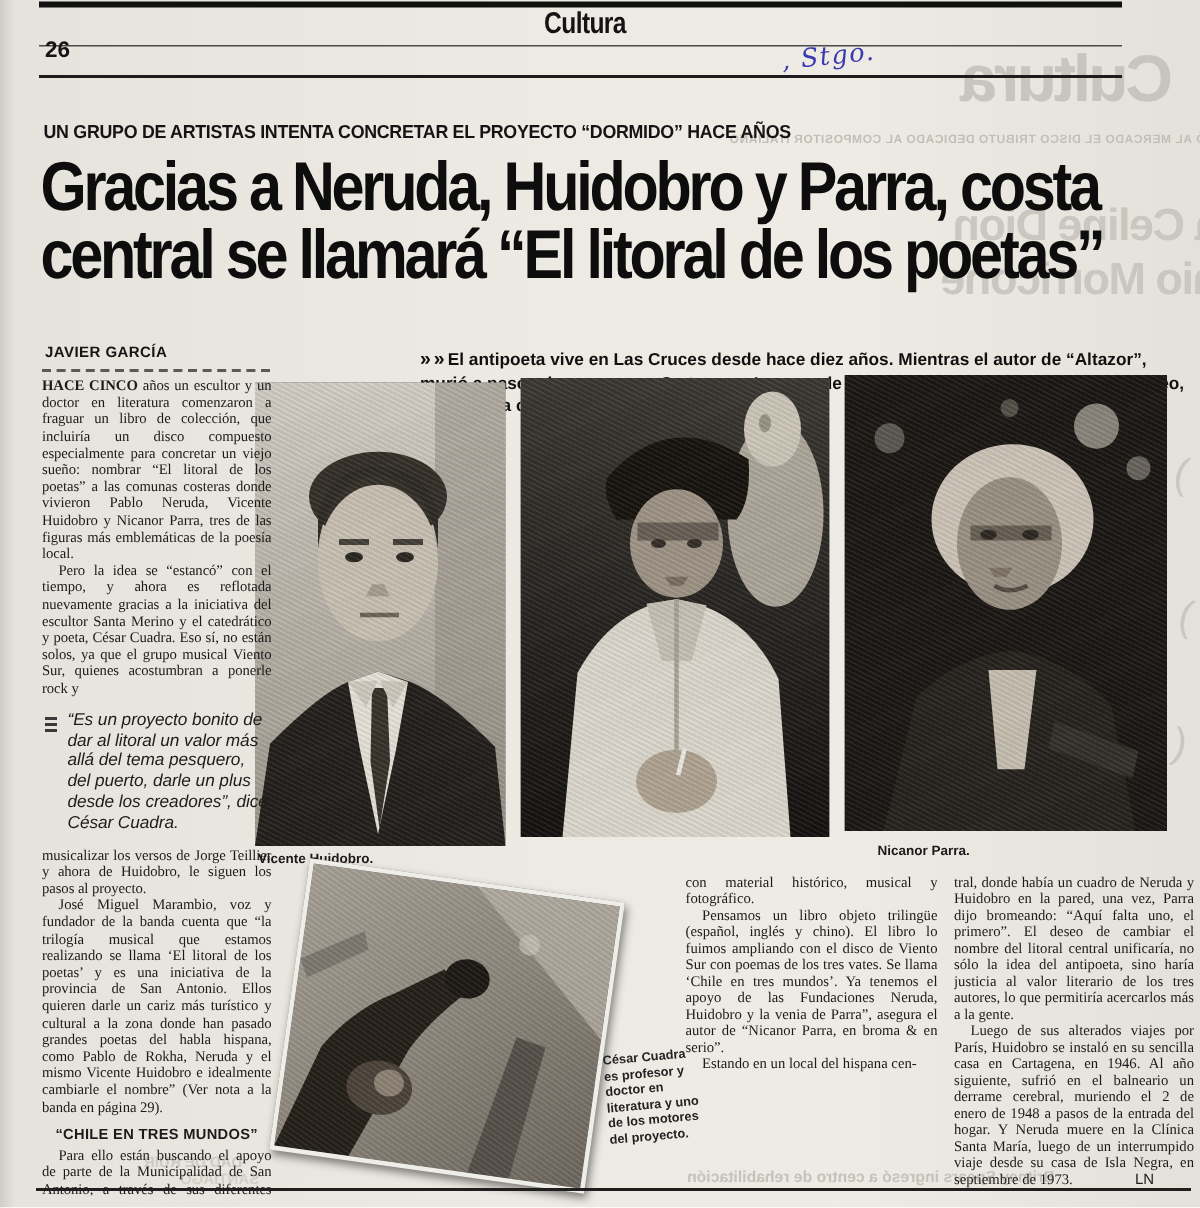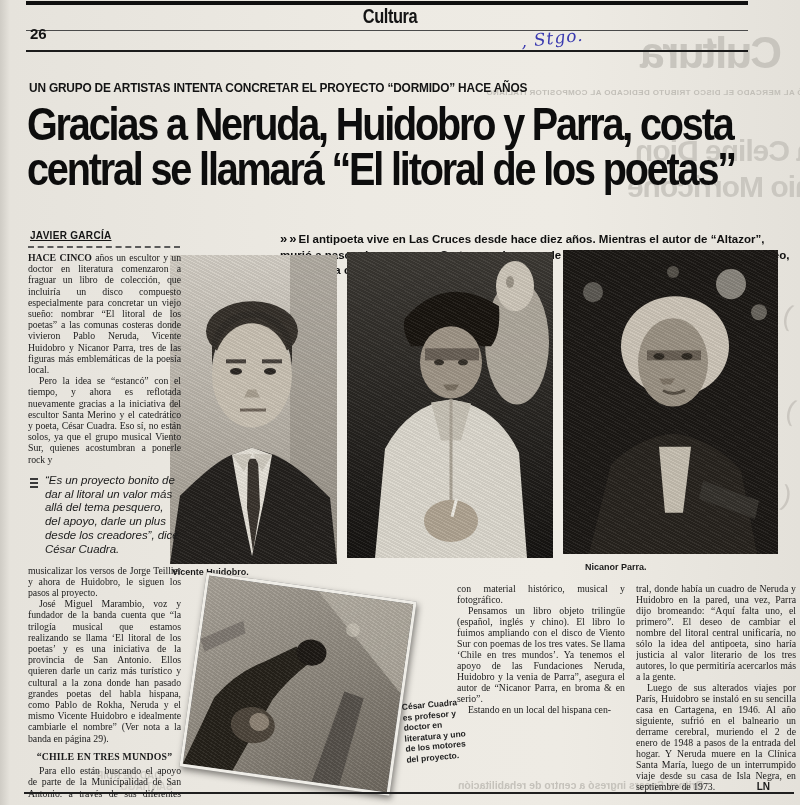--- a/index.html
+++ b/index.html
@@ -16,21 +16,21 @@
   .dateline{left:200px;top:36px;width:380px;text-align:center;font-size:10.5px;color:#222;}
   .paper-name{font-weight:bold;}
   .handwriting{left:521px;top:28px;font-family:"DejaVu Serif",serif;font-style:italic;
     font-size:17px;color:#3a3ab0;transform:rotate(-6deg);letter-spacing:1px;}
   .rule-bot{left:26px;top:50px;width:722px;height:2px;background:#1c1c1c;}
   
   .kicker{left:29px;top:81px;font-size:12.5px;font-weight:bold;letter-spacing:-.2px;
     transform:scaleX(.95);transform-origin:left top;white-space:nowrap;}
   .headline{left:27px;top:102px;font-size:46px;line-height:45px;font-weight:bold;color:#0d0d0d;
     letter-spacing:-2.5px;transform:scaleX(.86);transform-origin:left top;white-space:nowrap;}
-  .byline{left:30px;top:230px;font-size:10px;font-weight:bold;letter-spacing:.3px;text-decoration:underline;}
+  .byline{left:30px;top:230px;font-size:10px;font-weight:bold;letter-spacing:.3px;}
   .byline-rule{left:28px;top:246px;width:152px;border-top:2px dashed #5a5a5a;height:0;}
   .lead{left:280px;top:231px;width:517px;font-size:11.5px;font-weight:bold;line-height:15.5px;
     text-align:left;color:#101010;}
   .lead-arrow{font-size:13px;margin-right:4px;letter-spacing:-2px;}
   
   .photo{overflow:hidden;background:#777;}
   .photo svg{display:block;width:100%;height:100%;}
   .ht:after{content:"";position:absolute;left:0;top:0;right:0;bottom:0;
     background:repeating-linear-gradient(27deg,rgba(250,248,242,.07) 0 1px,rgba(20,18,15,.07) 1px 3px);}
   .ph1{left:170px;top:255px;width:167px;height:309px;}
@@ -44,26 +44,26 @@
   .serifcol{font-family:"Liberation Serif",serif;text-align:justify;color:#1b1b1b;overflow:hidden;}
   .leftcol{left:28px;top:252px;width:153px;height:545px;font-size:9.8px;line-height:11.2px;letter-spacing:-.05px;}
   .leftcol p,.botcol p{margin:0;}
   .ind{text-indent:11px;}
   .lead-in{font-weight:bold;}
   .pullquote{position:relative;margin:9px 0 8px 2px;padding-left:15px;
     font-family:"Liberation Sans",sans-serif;font-style:italic;font-size:11.5px;line-height:13.8px;
     color:#1c1c1c;text-align:left;}
   .quote-marker{position:absolute;left:0;top:4px;width:8px;}
   .quote-marker i{display:block;height:2px;margin-bottom:2px;background:#3a3a3a;}
-  .subhead{text-align:center;font-family:Liberation Serif, serif;font-weight:bold;
+  .subhead{text-align:center;font-family:Liberation Sans, sans-serif;font-weight:bold;
     font-size:9.8px;margin:7px 0 3px;letter-spacing:.2px;}
   .botcol{top:583px;height:210px;font-size:9.8px;line-height:11px;}
   .colA{left:457px;width:168px;}
   .colB{left:636px;width:160px;}
-  .sign-off{font-family:"Liberation Sans",sans-serif;font-weight:bold;font-size:10px;padding-left:39px;}
+  .sign-off{font-family:"Liberation Sans",sans-serif;font-weight:normal;font-size:10px;padding-left:39px;}
   
   .inset-photo{left:192px;top:586px;width:206px;height:190px;transform:rotate(8deg);
     border:3px solid #efede7;box-shadow:2px 3px 6px rgba(20,18,15,.5);}
   .inset-caption{left:404px;top:699px;width:64px;font-size:8.5px;font-weight:bold;line-height:10.5px;
     transform:rotate(-5deg);color:#232323;}
   .bottom-rule{left:24px;top:792px;width:770px;height:2px;background:#1f1f1f;}
   
   .bleed{position:absolute;color:#c8c5be;font-weight:bold;white-space:nowrap;
     transform:scaleX(-1);filter:blur(.4px);}
   .bleed-cultura{left:642px;top:28px;font-size:44px;letter-spacing:-2px;}
@@ -185,21 +185,21 @@
 
   <div class="abs serifcol leftcol">
     <p><span class="lead-in">HACE CINCO</span><span> años un escultor y un doctor en literatura comenzaron a fraguar un libro de colección, que incluiría un disco compuesto especialmente para concretar un viejo sueño: nombrar “El litoral de los poetas” a las comunas costeras donde vivieron Pablo Neruda, Vicente Huidobro y Nicanor Parra, tres de las figuras más emblemáticas de la poesía local.</span></p>
     <p class="ind">Pero la idea se “estancó” con el tiempo, y ahora es reflotada nuevamente gracias a la iniciativa del escultor Santa Merino y el catedrático y poeta, César Cuadra. Eso sí, no están solos, ya que el grupo musical Viento Sur, quienes acostumbran a ponerle rock y</p>
     <div class="pullquote">
       <span class="quote-marker">
           <i></i>
           <i></i>
           <i></i>
         </span>
-      <span>“Es un proyecto bonito de dar al litoral un valor más allá del tema pesquero, del apoyo, darle un plus desde los creadores”, dice César Cuadra.</span>
+      <span>“Es un proyecto bonito de dar al litoral un valor más allá del tema pesquero, del puerto, darle un plus desde los creadores”, dice César Cuadra.</span>
     </div>
     <p>musicalizar los versos de Jorge Teillier y ahora de Huidobro, le siguen los pasos al proyecto.</p>
     <p class="ind">José Miguel Marambio, voz y fundador de la banda cuenta que “la trilogía musical que estamos realizando se llama ‘El litoral de los poetas’ y es una iniciativa de la provincia de San Antonio. Ellos quieren darle un cariz más turístico y cultural a la zona donde han pasado grandes poetas del habla hispana, como Pablo de Rokha, Neruda y el mismo Vicente Huidobro e idealmente cambiarle el nombre” (Ver nota a la banda en página 29).</p>
     <div class="subhead">“CHILE EN TRES MUNDOS”</div>
     <p class="ind">Para ello están buscando el apoyo de parte de la Municipalidad de San Antonio, a través de sus diferentes organismo públicos y privados. Pero eso no es todo. Ya que César Cuadra, realizó un libro sobre el tema,</p>
   </div>
 
   <div class="abs photo ht inset-photo">
     <svg viewBox="0 0 206 190" preserveAspectRatio="none">
       <defs>

